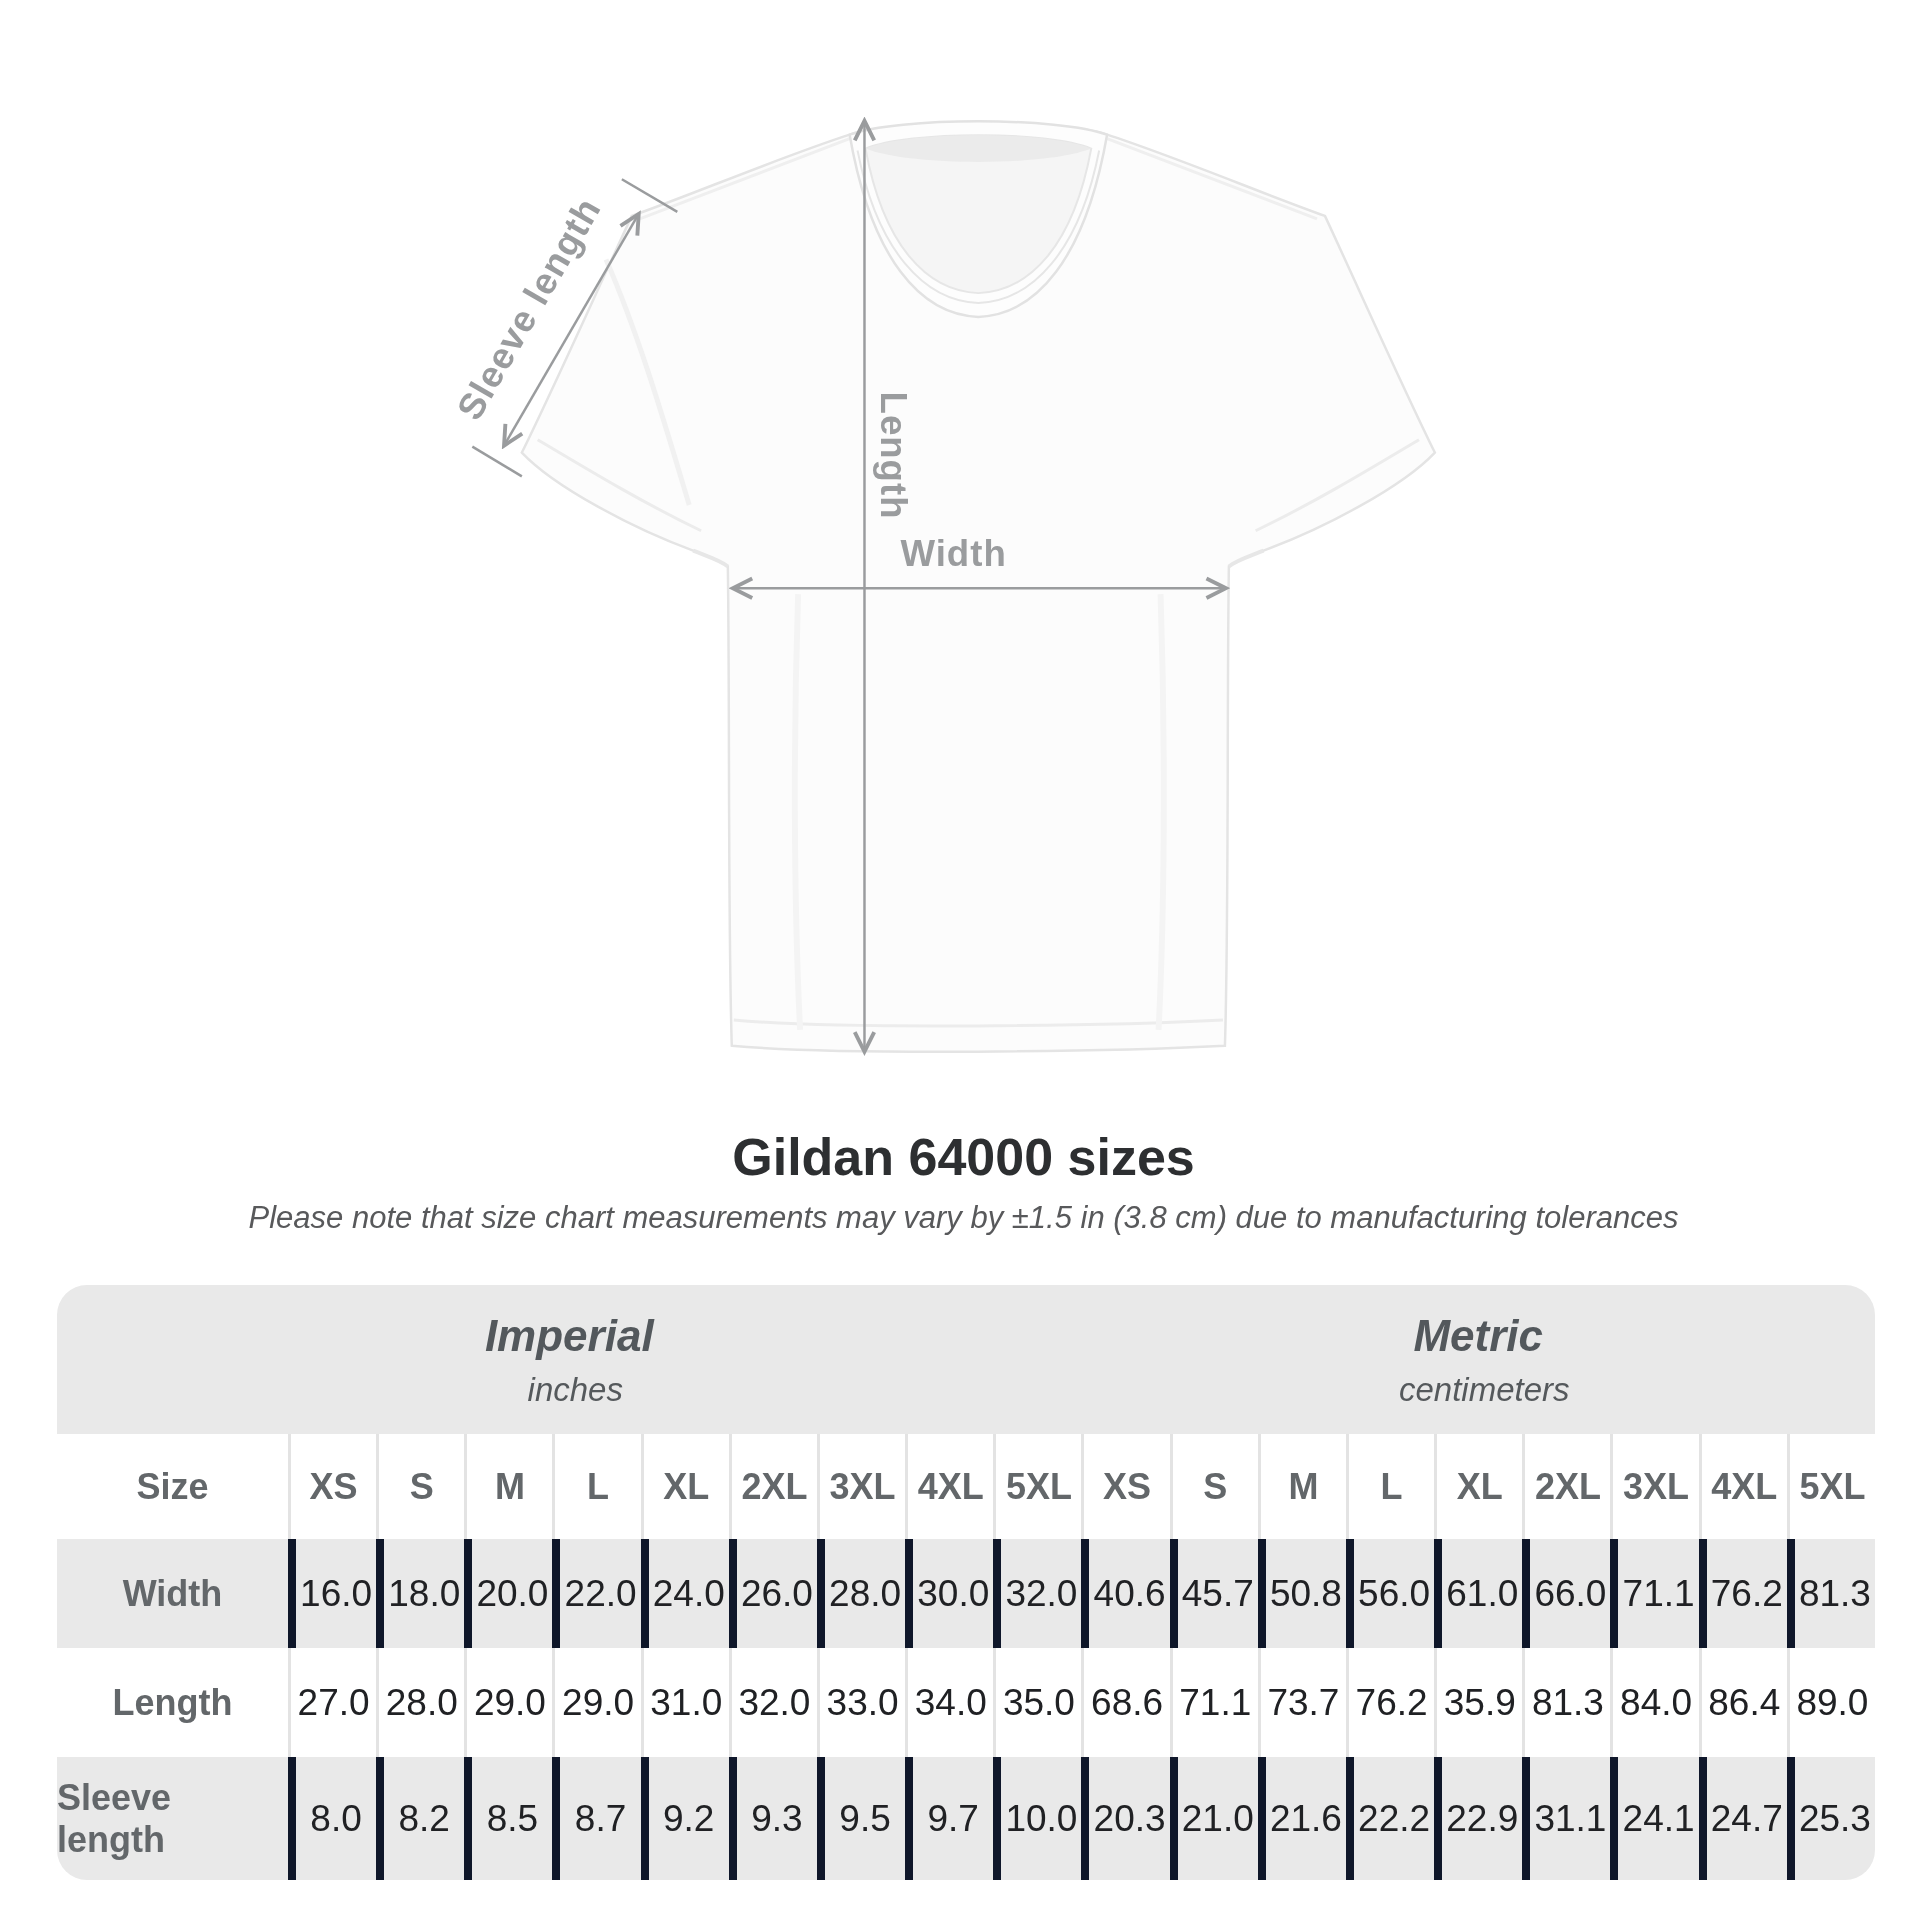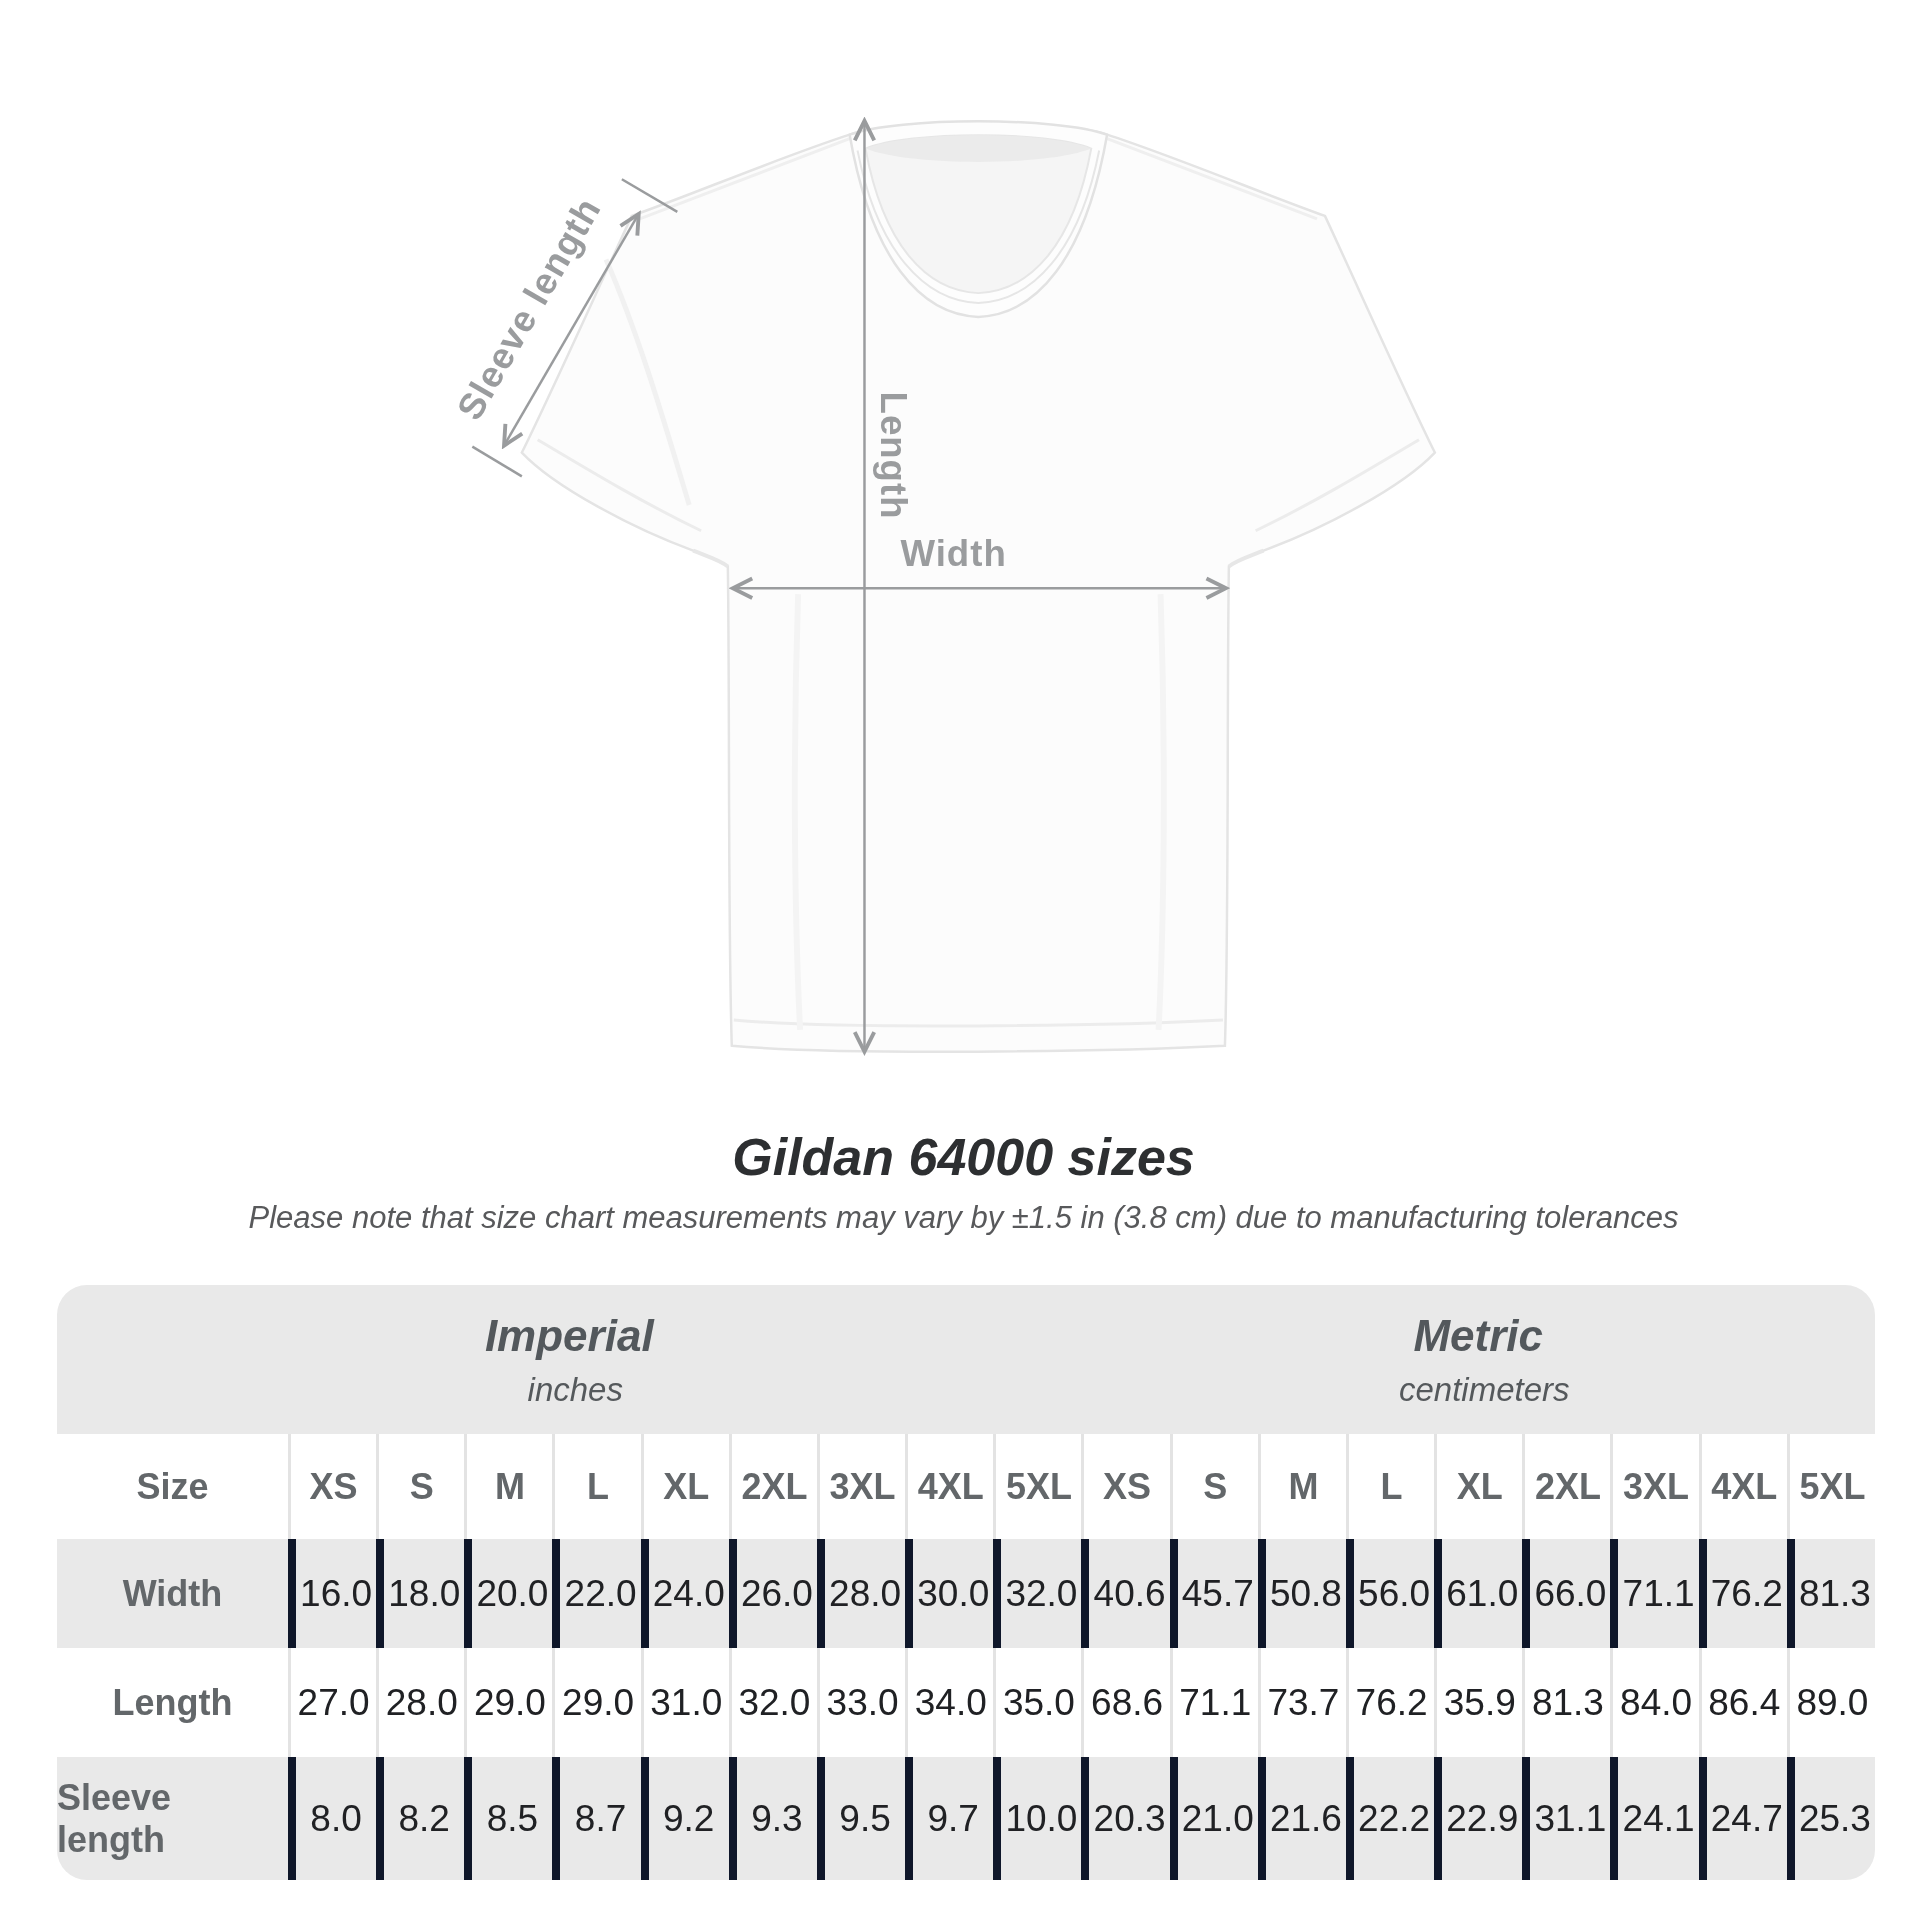--- a/index.html
+++ b/index.html
@@ -5,21 +5,21 @@
   html,body{margin:0;padding:0;background:#ffffff;}
   body{width:1927px;height:1927px;position:relative;font-family:"Liberation Sans",sans-serif;overflow:hidden;}
 
   
   #figure-svg{position:absolute;left:0;top:0;}
 
   .measure-label{fill:#9a9c9e;font-weight:bold;font-size:37px;letter-spacing:1px;}
 
   
   .page-title{position:absolute;left:0;top:1127px;width:100%;text-align:center;
-    font-size:52px;font-weight:bold;color:#2d2f31;font-style:italic;}
+    font-size:52px;font-weight:bold;color:#2d2f31;}
   .page-subtitle{position:absolute;left:0;top:1200px;width:100%;text-align:center;
     font-size:31px;font-style:italic;color:#58595b;}
 
   
   .size-table{position:absolute;left:57px;top:1285px;width:1818px;
     border-radius:30px;overflow:hidden;}
   .trow{display:grid;grid-template-columns:231px repeat(18,1fr);}
   .row-units{height:149px;background:#e9e9e9;}
   .row-sizes{height:105px;background:#ffffff;}
   .row-g{height:109px;background:#e9e9e9;}

